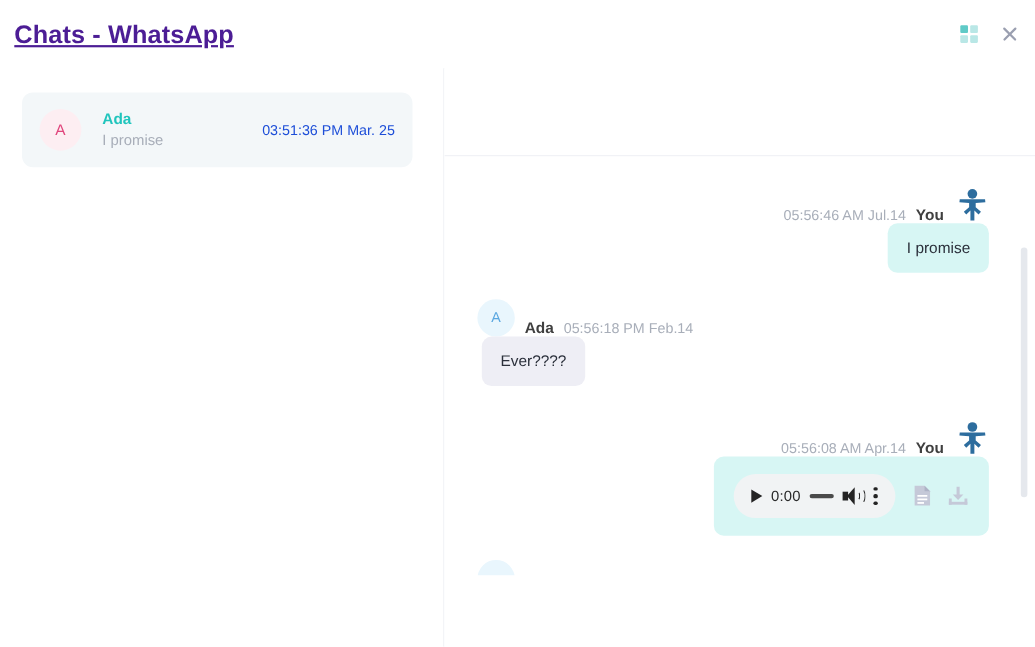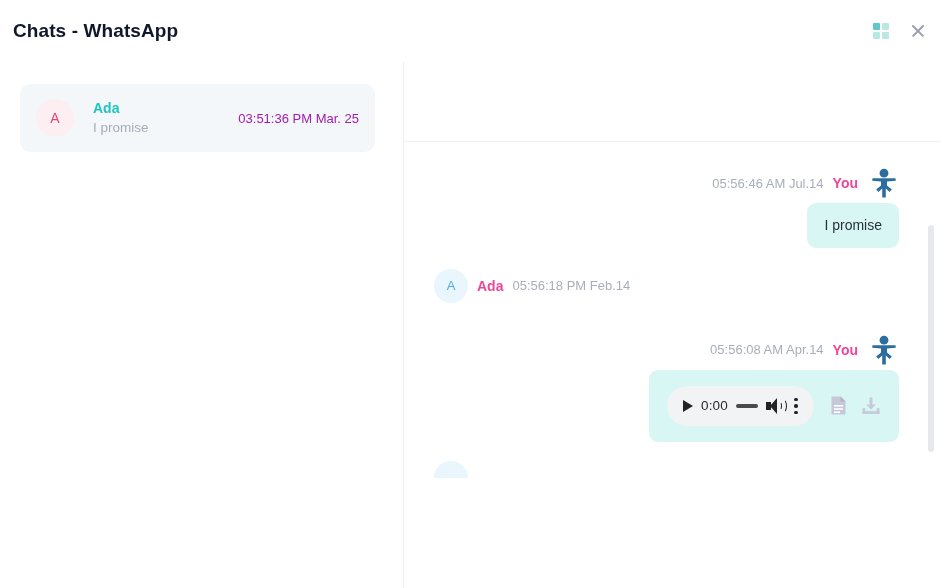--- a/index.html
+++ b/index.html
@@ -26,24 +26,25 @@
   .titlebar {
     position: relative;
     height: 62px;
     flex: 0 0 62px;
     display: flex;
     align-items: center;
     background: #ffffff;
   }
   .window-title {
     margin-left: 13px;
-    font-size: 19px;
+    font-size: 23px;
     font-weight: bold;
-    color: #0f172a;
+    color: #4c1d95;
     letter-spacing: 0.1px;
+    text-decoration: underline;
   }
   .titlebar-actions {
     position: absolute;
     right: 14px;
     top: 0;
     height: 62px;
     display: flex;
     align-items: center;
     gap: 20px;
   }
@@ -133,21 +134,21 @@
   .chat-preview {
     font-size: 13.5px;
     color: #a8aeb9;
     line-height: 1.5;
     white-space: nowrap;
     overflow: hidden;
     text-overflow: ellipsis;
   }
   .chat-time {
     font-size: 13px;
-    color: #a21caf;
+    color: #1d4ed8;
     white-space: nowrap;
     margin-left: 10px;
   }
 
   
   .conversation {
     flex: 1 1 auto;
     position: relative;
     background: #ffffff;
     min-width: 0;
@@ -166,35 +167,35 @@
     bottom: 0;
     padding: 20px 40px 0 30px;
     overflow: hidden;
   }
 
   .msg-group { margin-bottom: 6px; }
   .msg-group.out { text-align: right; }
 
   .msg-head {
     display: flex;
-    align-items: center;
+    align-items: flex-end;
     gap: 9px;
     height: 40px;
   }
   .msg-group.out .msg-head { justify-content: flex-end; }
 
   .msg-time {
     font-size: 13px;
     color: #a8aeb9;
     white-space: nowrap;
   }
   .msg-sender {
     font-size: 14px;
     font-weight: bold;
-    color: #ec4899;
+    color: #404040;
     white-space: nowrap;
   }
 
   .avatar-ada {
     width: 34px;
     height: 34px;
     flex: 0 0 34px;
     border-radius: 50%;
     background: #e9f6fd;
     color: #5aa7e0;
@@ -384,20 +385,21 @@
           </div>
           <div class="bubble out">I promise</div>
         </div>
 
         <div class="msg-group in" style="margin-top:18px;">
           <div class="msg-head">
             <span class="avatar-ada">A</span>
             <span class="msg-sender">Ada</span>
             <span class="msg-time">05:56:18 PM Feb.14</span>
           </div>
+          <div class="bubble in">Ever????</div>
         </div>
 
         <div class="msg-group out" style="margin-top:24px;">
           <div class="msg-head">
             <span class="msg-time">05:56:08 AM Apr.14</span>
             <span class="msg-sender">You</span>
             <span class="avatar-you">
               <svg width="28" height="30" viewBox="0 0 28 30" aria-hidden="true">
                 <circle cx="14" cy="5.2" r="4.4" fill="#2d6d9e"></circle>
                 <path d="M2.2 12.8 L11 13.6 L11 17.5 L6.2 21.6 L8.4 24.0 L12.2 20.4 L12.2 29.5 L15.8 29.5 L15.8 20.4 L19.6 24.0 L21.8 21.6 L17 17.5 L17 13.6 L25.8 12.8 L25.5 10.2 L2.5 10.2 Z" fill="#2d6d9e"></path>

